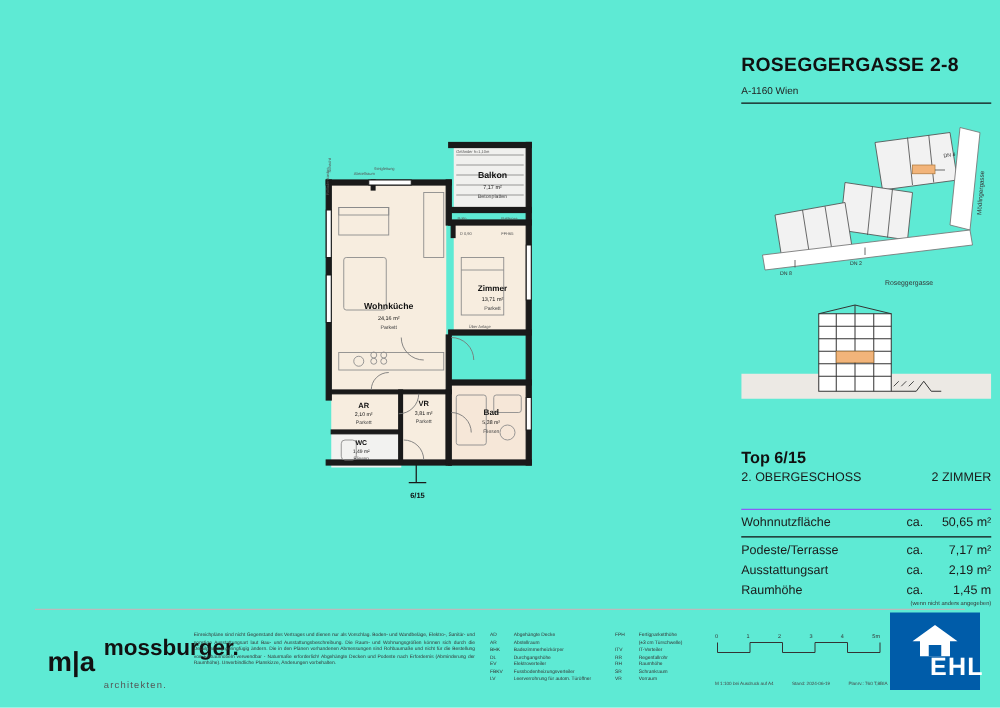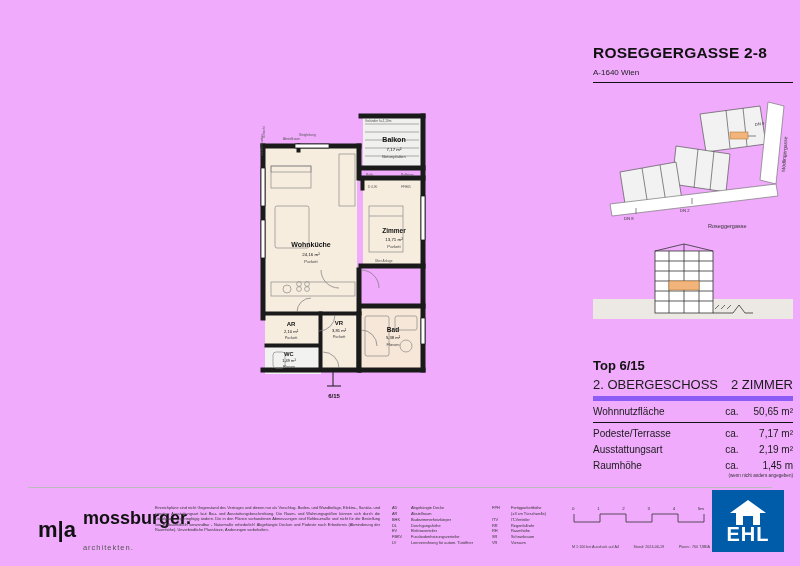--- a/index.html
+++ b/index.html
@@ -11,21 +11,21 @@
     width: 800px;
     height: 566px;
     font-family: "Liberation Sans", sans-serif;
     color: #1a1a1a;
     position: relative;
     overflow: hidden;
   }
   .page {
     position: absolute;
     inset: 0;
-    background: #f0abfc;
+    background: #5eead4;
   }
   
   .header {
     position: absolute;
     left: 593px;
     top: 44px;
     width: 200px;
   }
   .header .title {
     font-size: 15.5px;
@@ -74,24 +74,24 @@
   }
   .infoblock .top-title {
     font-size: 13px;
     font-weight: bold;
     color: #111;
     margin-top: 20px;
   }
   .infoblock .floorline {
     display: flex;
     justify-content: space-between;
-    font-size: 13px;
+    font-size: 10px;
     margin-top: 4px;
-    padding-bottom: 4px;
-    border-bottom: 5px solid #8b5cf6;
+    padding-bottom: 19px;
+    border-bottom: 1px solid #8b5cf6;
   }
   .infoblock .row {
     display: flex;
     font-size: 10px;
     margin-top: 5px;
     align-items: flex-start;
   }
   .infoblock .row .label { width: 112px; }
   .infoblock .row .ca { width: 22px; margin-left: 27px; }
   .infoblock .row .val { width: 50px; text-align: right; }
@@ -206,39 +206,40 @@
   .ehl .house {
     position: absolute;
     left: 50%;
     top: 9px;
     transform: translateX(-50%);
   }
   .ehl .letters {
     position: absolute;
     left: 0; right: 0;
     bottom: 6px;
-    text-align: center;
+    text-align: left;
     color: #ffffff;
     font-size: 20px;
     font-weight: bold;
     letter-spacing: 1px;
     font-family: "Liberation Sans", sans-serif;
+    padding-left: 32px;
   }
 
   
   .ptxt { font-family: "Liberation Sans", sans-serif; }
 </style>
 </head>
 <body>
 
 <div class="page">
 
   <div class="header">
     <div class="title">ROSEGGERGASSE 2-8</div>
-    <div class="subtitle">A-1640 Wien</div>
+    <div class="subtitle">A-1160 Wien</div>
     <div class="rule"></div>
   </div>
 
   <div class="siteplan">
     <svg width="213" height="135" viewBox="0 0 213 135">
       <g fill="none" stroke="#555" stroke-width="0.7">
 
         <path d="M120 14 L180 6 L186 44 L126 52 Z" fill="#f2f2f2"></path>
         <path d="M146 10 L150 48"></path>
         <path d="M163 8 L167 46"></path>

